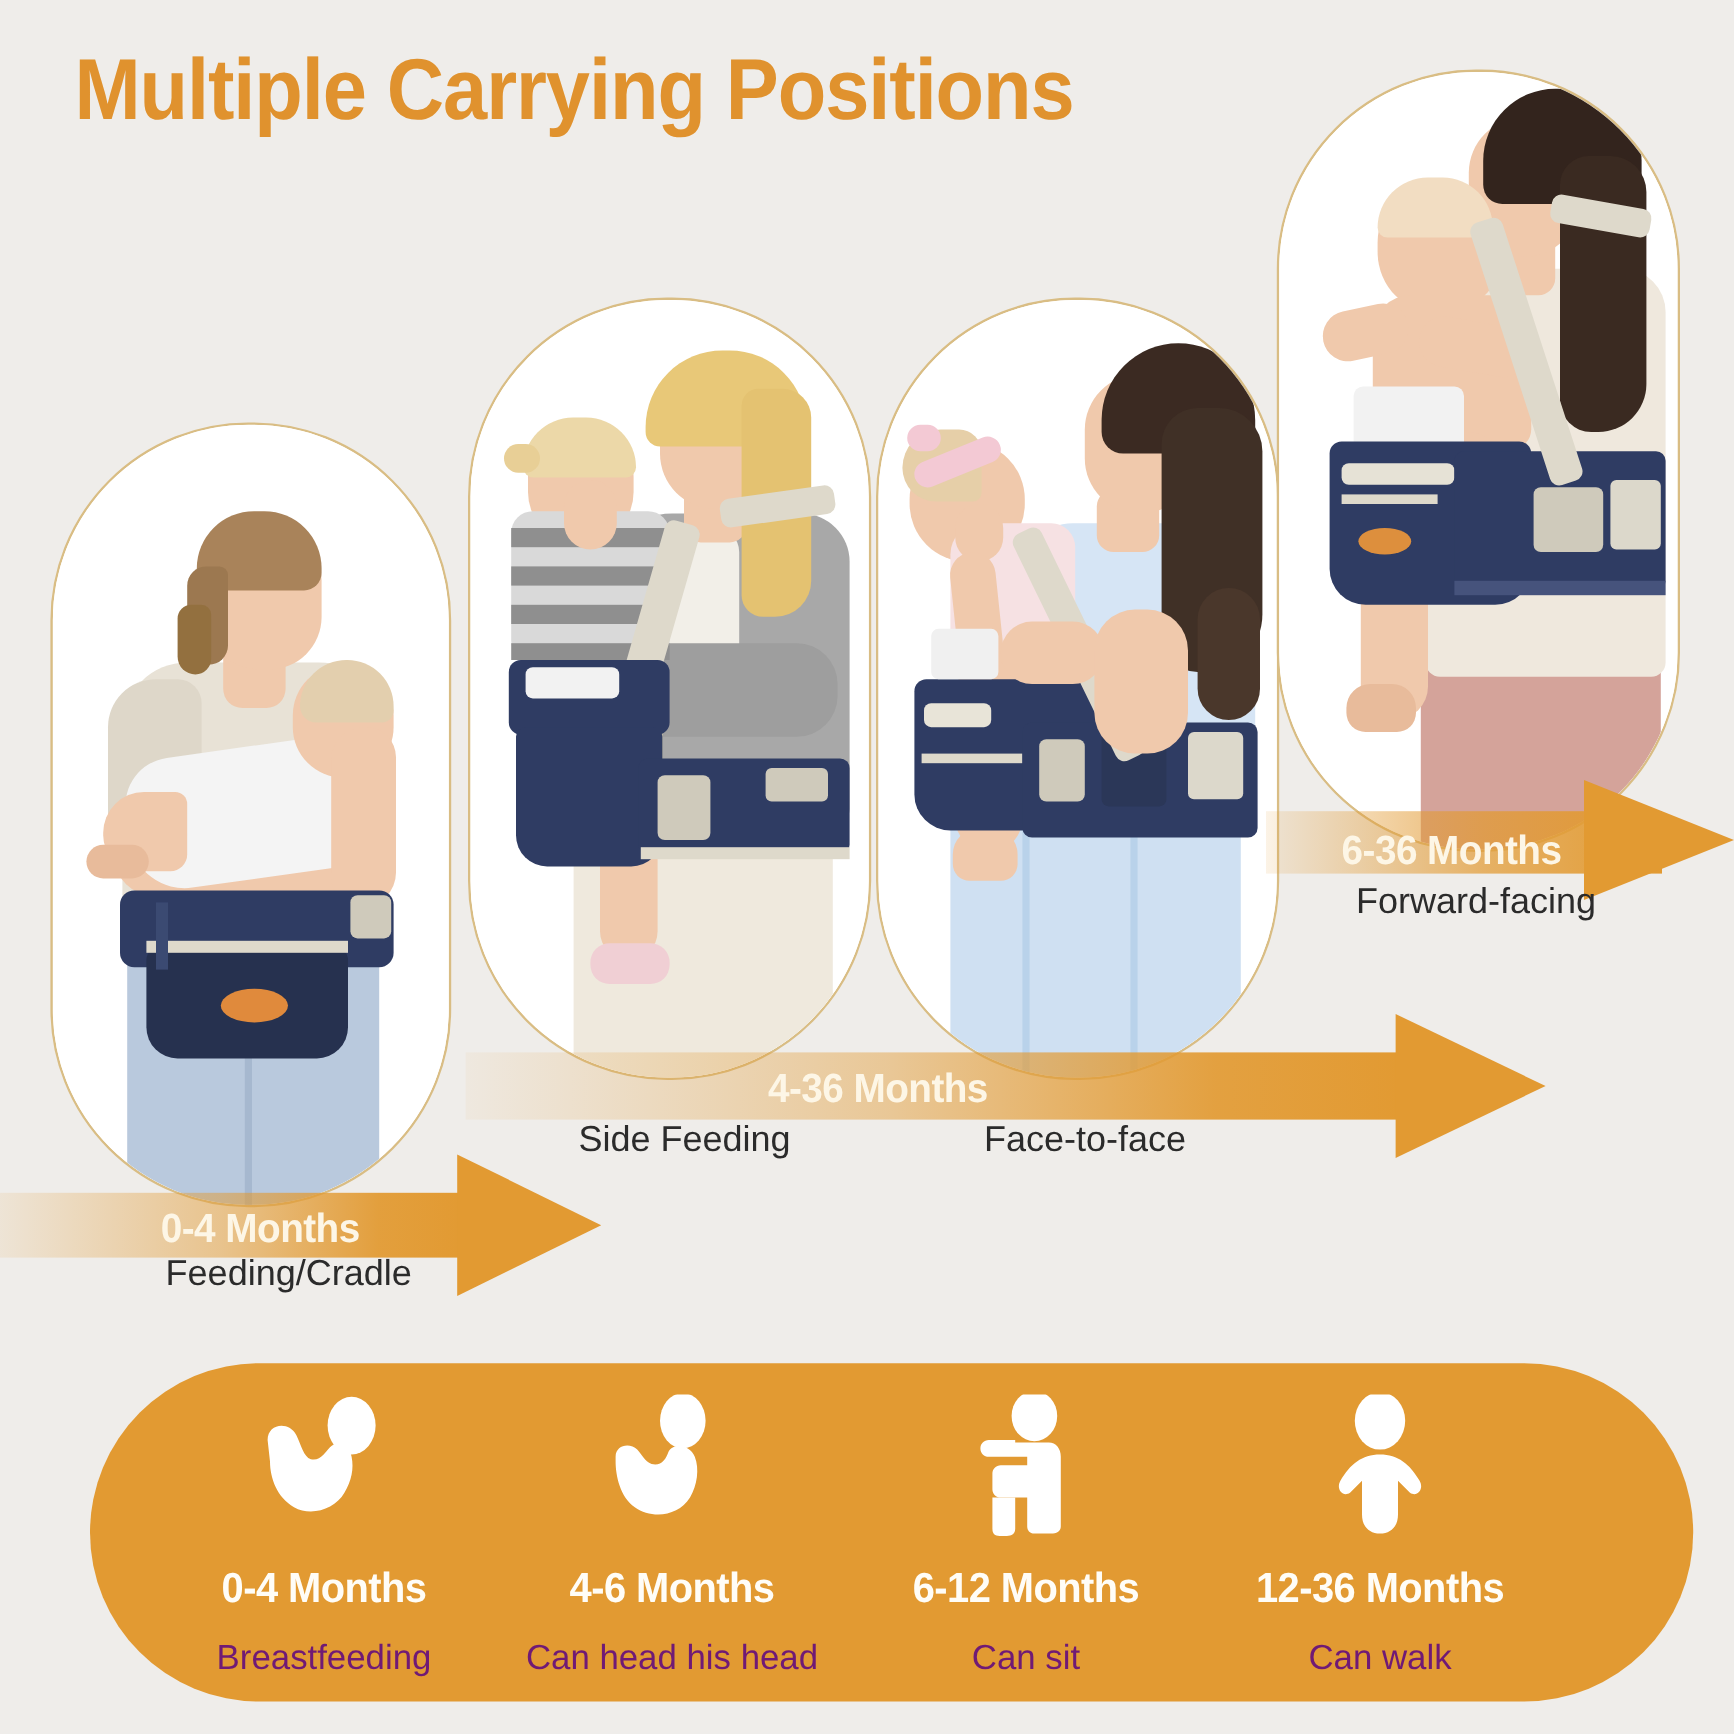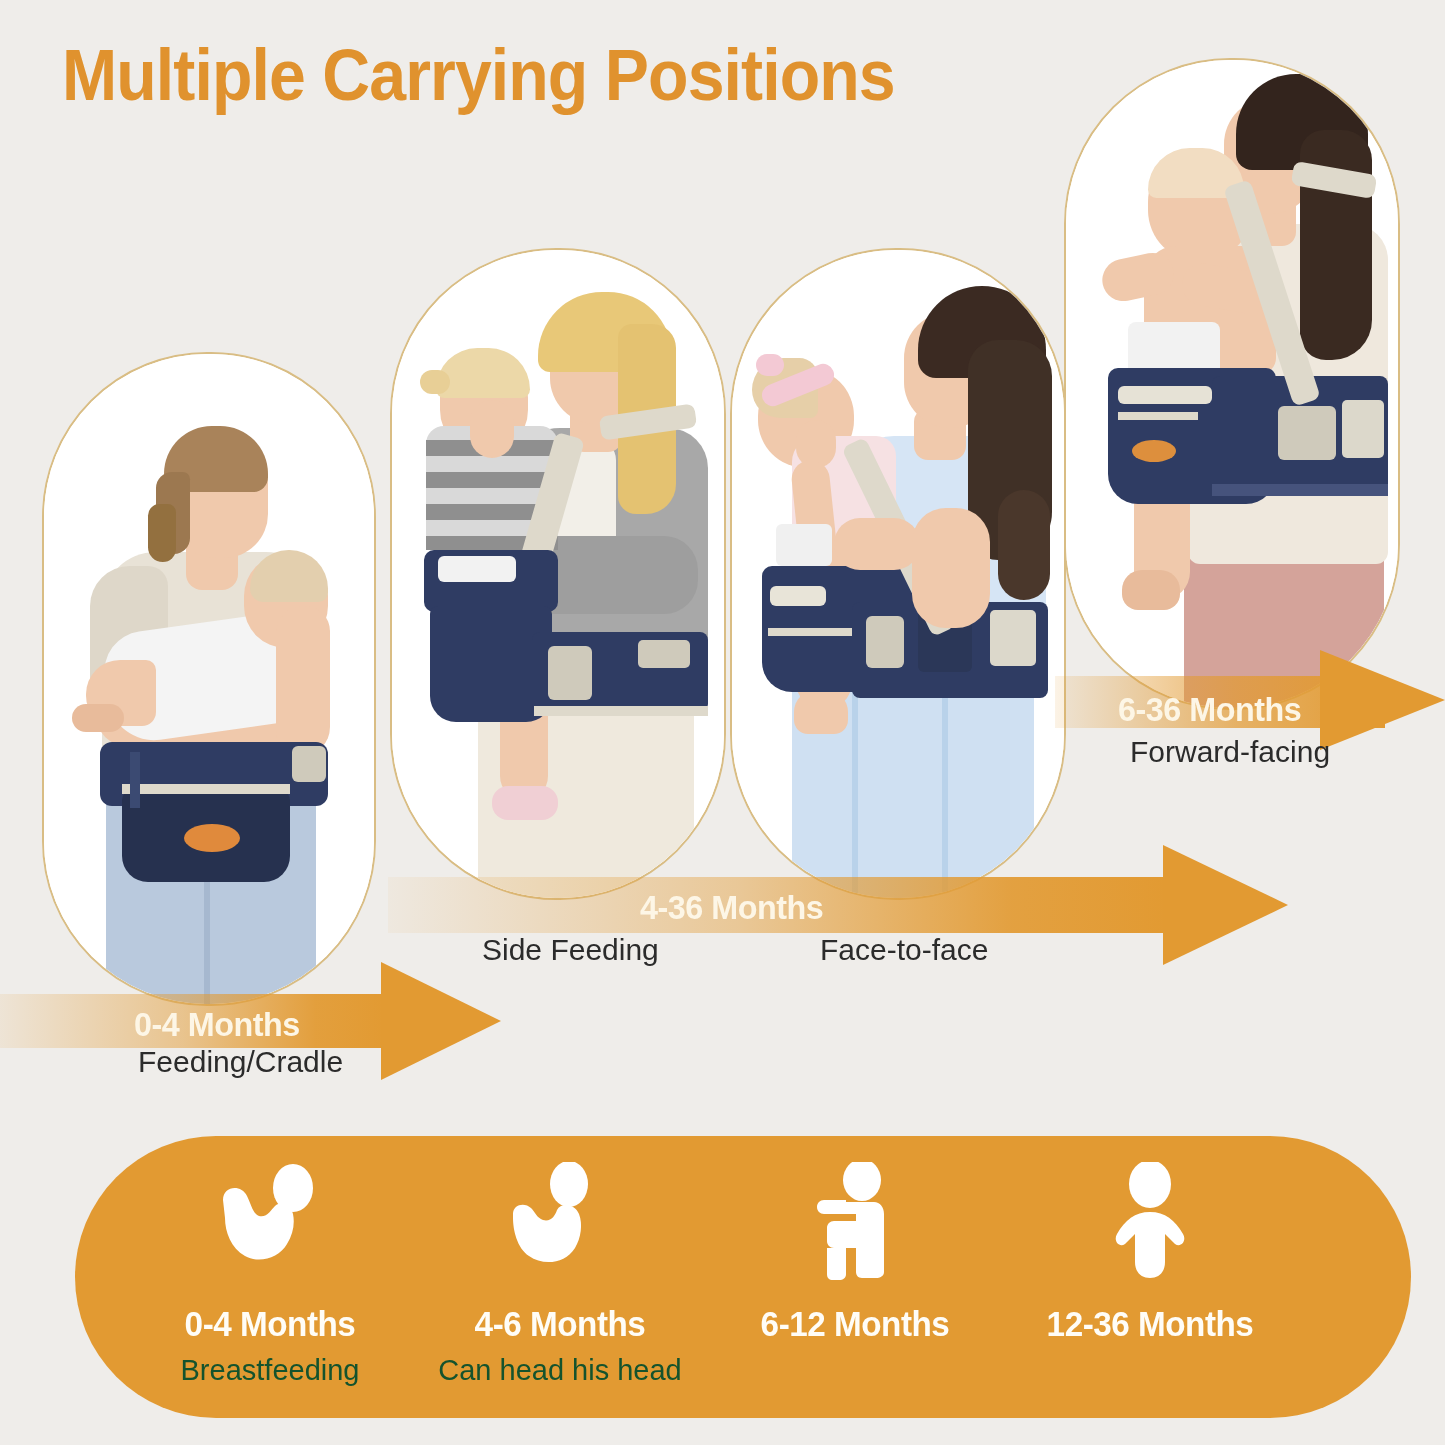--- a/index.html
+++ b/index.html
@@ -118,22 +118,22 @@
     font-weight: bold;
     font-size: 35px;
     letter-spacing: -0.5px;
     transform: scaleX(0.95);
     white-space: nowrap;
   }
   .milestone-desc {
     position: absolute;
     left: 0;
     right: 0;
-    top: 218px;
-    color: #14532d;
+    top: 230px;
+    color: #701a75;
     font-size: 29px;
     white-space: nowrap;
   }
 </style>
 </head>
 <body>
 
 <div id="page-title">Multiple Carrying Positions</div>
 
 <div class="photo-frame" style="left:42px; top:352px; width:330px; height:650px; border-radius:165px;">
@@ -378,27 +378,29 @@
         <ellipse cx="62" cy="18" rx="19" ry="21" fill="#ffffff"></ellipse>
         <path d="M46 40 L74 40 C80 40 84 45 84 52 L84 110 C84 114 80 116 76 116
                  L62 116 C58 116 56 113 56 110 L56 86 L34 86 C30 86 27 83 27 79
                  L27 66 C27 62 30 59 34 59 L56 59 L56 52 L24 52 C20 52 17 49 17 45
                  C17 41 20 38 24 38 L46 38 Z" fill="#ffffff"></path>
         <path d="M27 86 L46 86 L46 112 C46 116 43 118 39 118 L33 118
                  C29 118 27 116 27 112 Z" fill="#ffffff"></path>
       </svg>
     </div>
     <div class="milestone-age">6-12 Months</div>
+    <div class="milestone-desc">Can sit</div>
   </div>
 
   <div class="milestone" style="left:940px;">
     <div class="milestone-icon">
       <svg viewBox="0 0 110 120" width="110" height="120">
         <ellipse cx="55" cy="22" rx="21" ry="24" fill="#ffffff"></ellipse>
         <path d="M55 50 C70 50 80 58 88 72 C92 79 86 86 80 82 L70 72
                  L70 100 C70 110 64 116 55 116 C46 116 40 110 40 100 L40 72
                  L30 82 C24 86 18 79 22 72 C30 58 40 50 55 50 Z" fill="#ffffff"></path>
       </svg>
     </div>
     <div class="milestone-age">12-36 Months</div>
+    <div class="milestone-desc">Can walk</div>
   </div>
 
 </div>
 
 </body></html>

